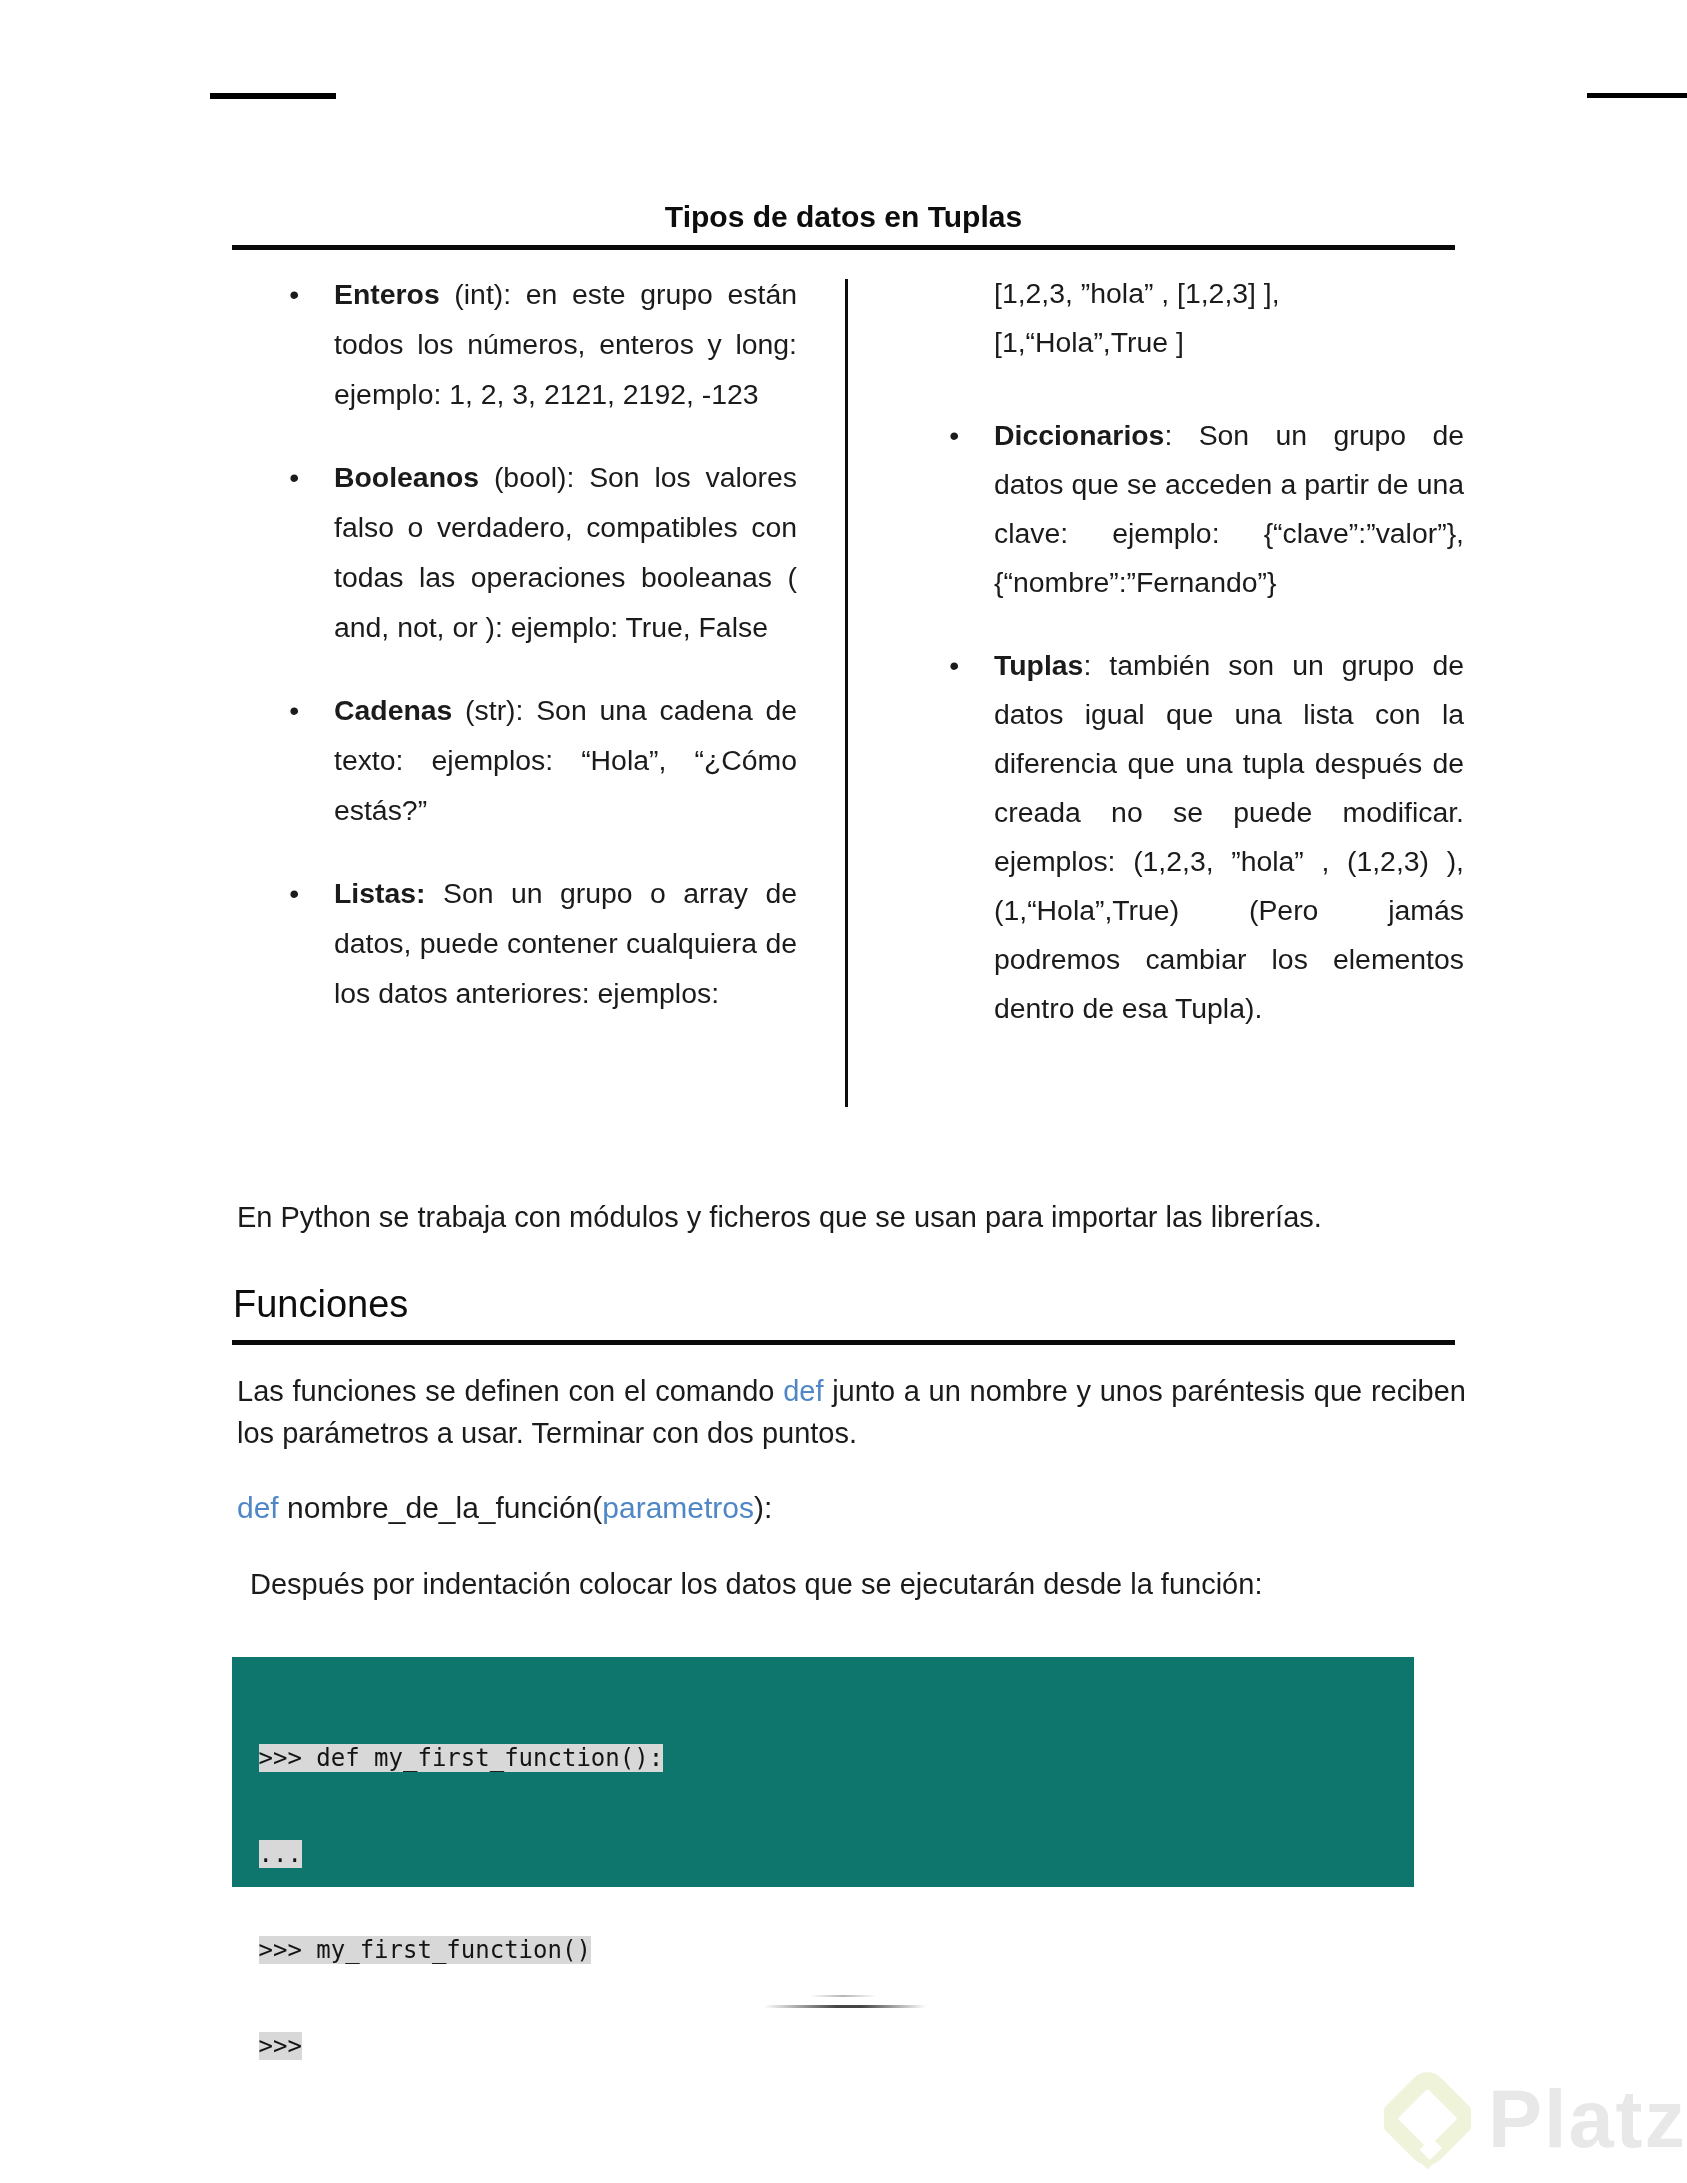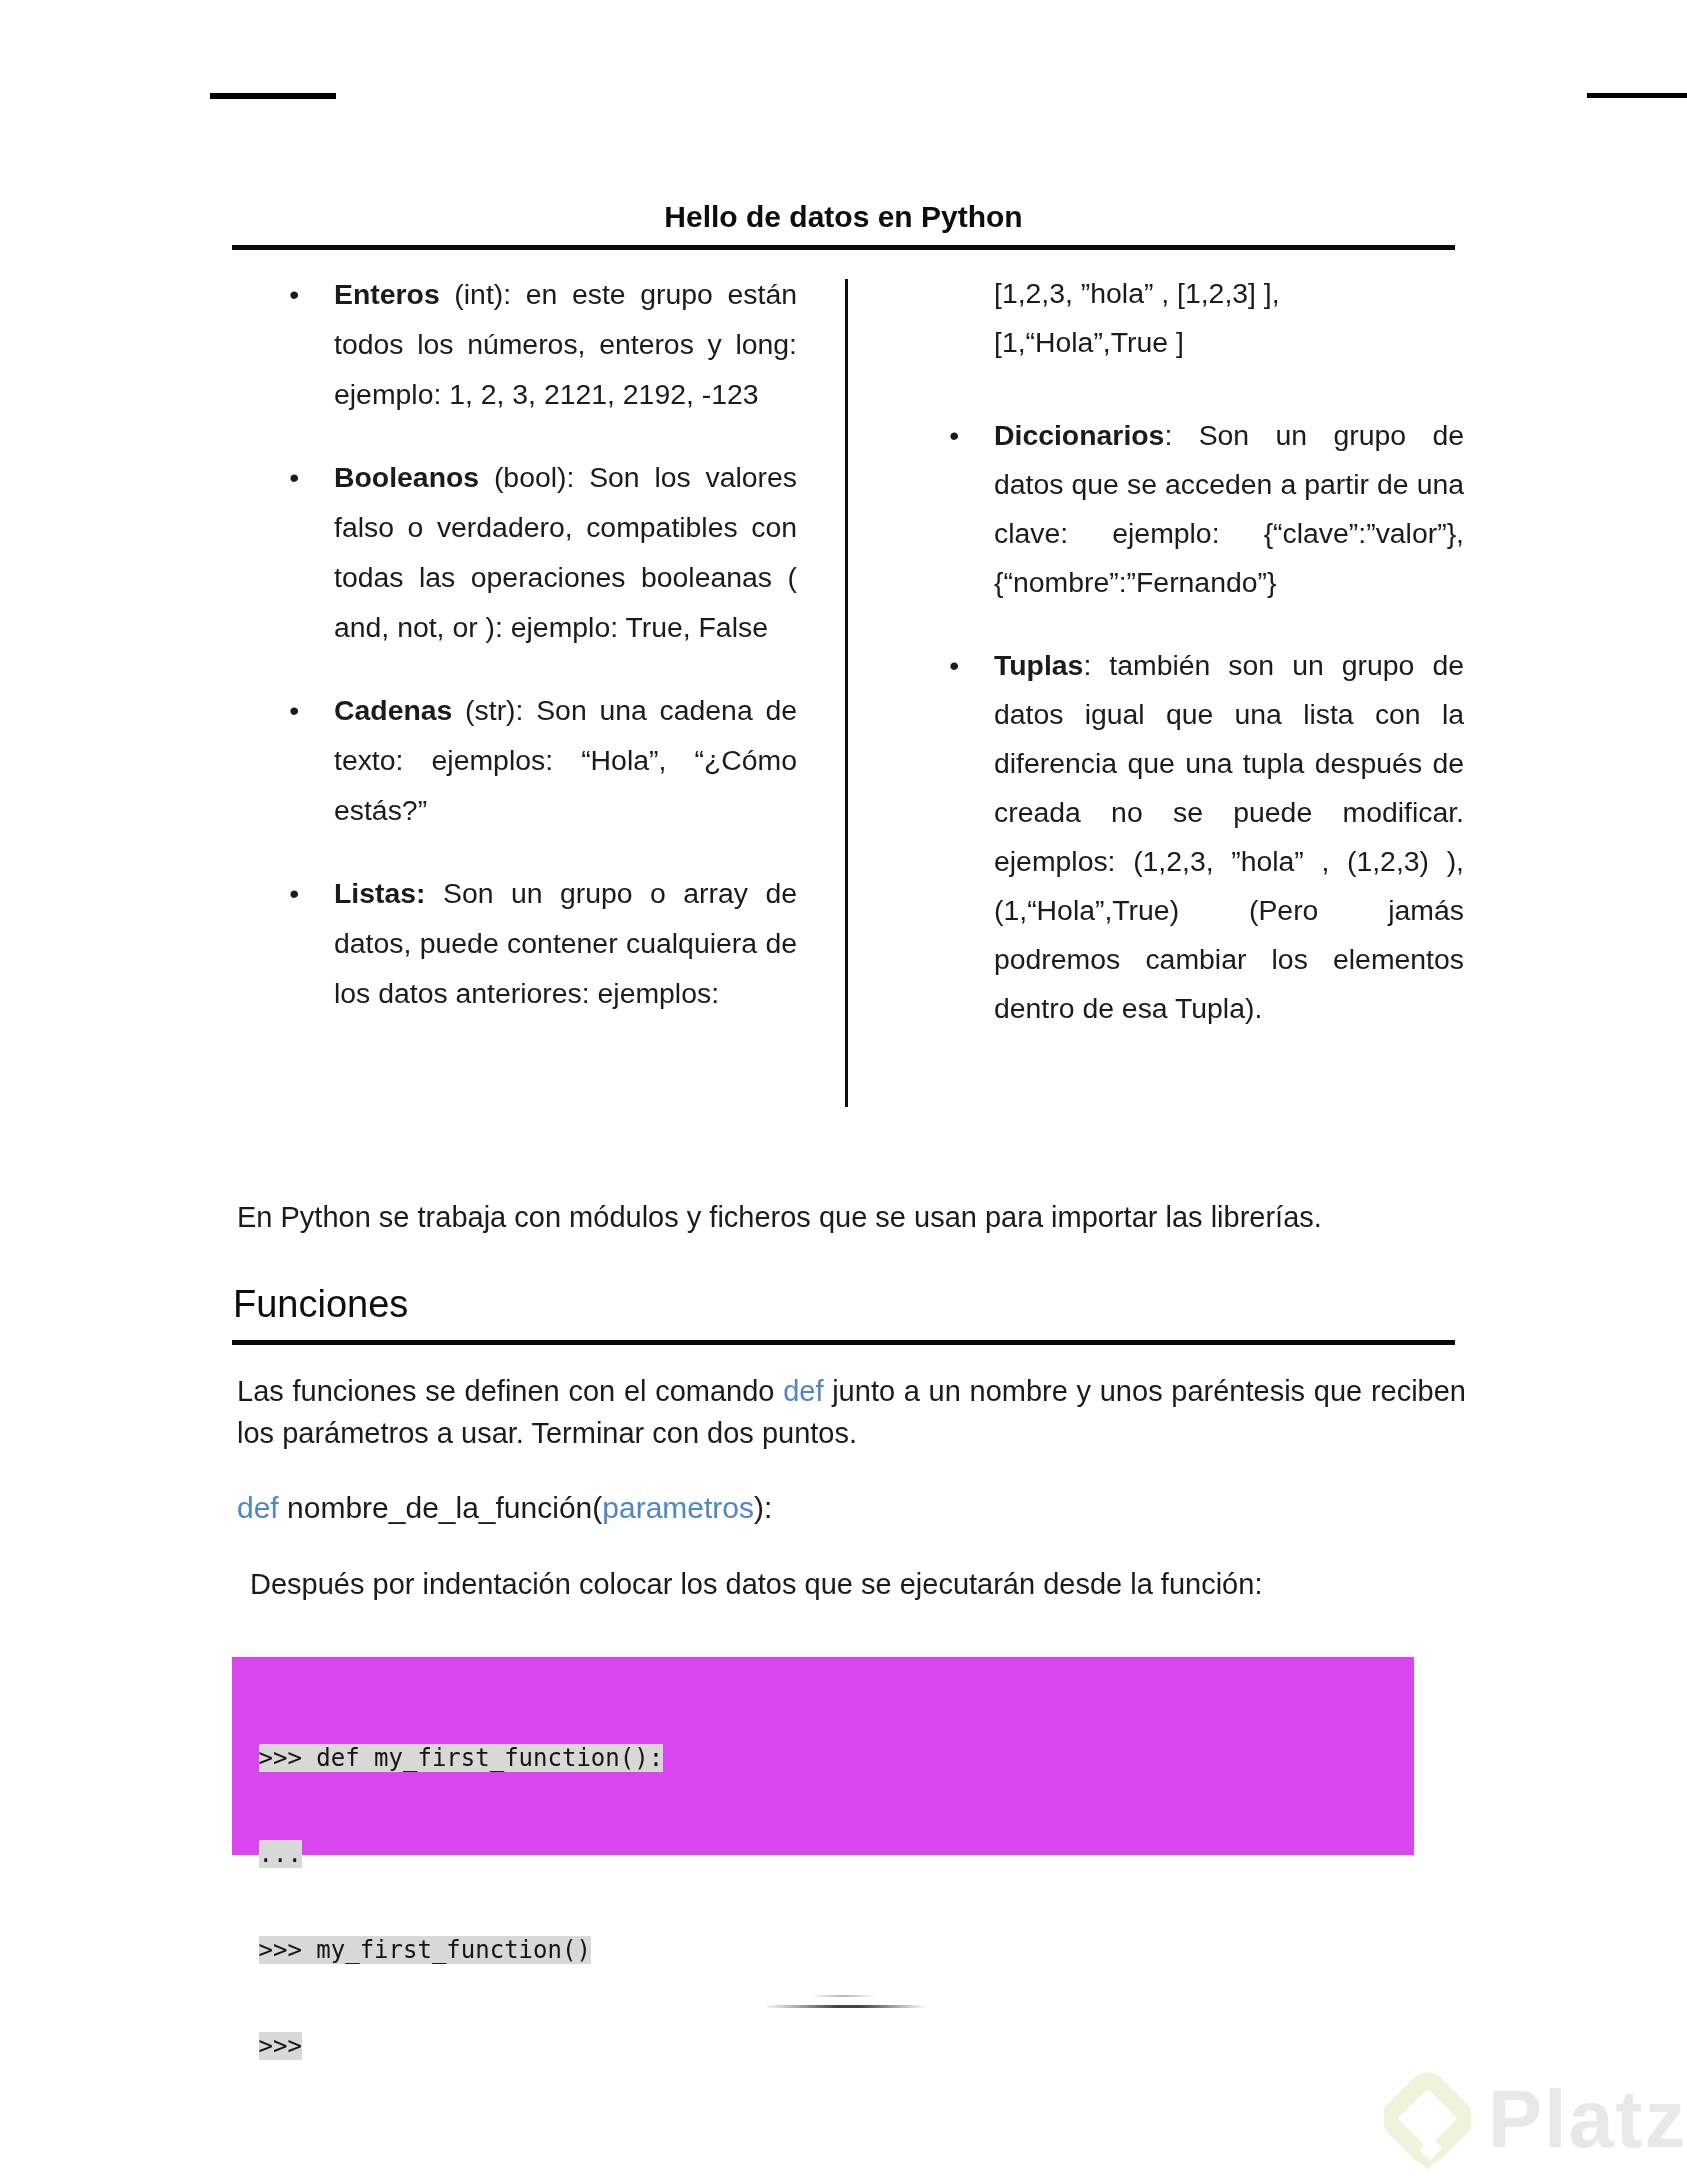--- a/index.html
+++ b/index.html
@@ -33,22 +33,22 @@
   .continuation { padding-left:46px; margin-bottom:44px; text-align:left; }
 
   #modules-note { position:absolute; left:237px; top:1194px; width:1231px; font-size:29px; line-height:46px; }
   #funciones-heading { position:absolute; left:233px; top:1283px; font-size:38px; font-weight:normal; color:#0d0d0d; }
   #funciones-para { position:absolute; left:237px; top:1370px; width:1229px; font-size:29px; line-height:42px; text-align:justify; }
   #def-line { position:absolute; left:237px; top:1491px; font-size:30px; }
   #indent-note { position:absolute; left:237px; top:1568px; width:1231px; font-size:29px;margin-left:13px; }
   .kw { color:#4f86c6;margin-top:12px; }
 
   #code-box {
-    position:absolute; left:232px; top:1657px; width:1182px; height:198px;
-    background:#d946ef; box-sizing:border-box; padding:21px 0 0 26.5px;
+    position:absolute; left:232px; top:1657px; width:1182px; height:230px;
+    background:#0f766e; box-sizing:border-box; padding:21px 0 0 26.5px;
     font-family:"DejaVu Sans Mono", monospace; font-size:24px; line-height:32px;
     color:#141414; white-space:pre;
   }
   .code-line span { background:#d8d8d8; }
 
   .scan-artifact { position:absolute; }
   #smudge-1 { left:810px; top:1995px; width:66px; height:2px;
     background:linear-gradient(90deg, rgba(120,120,120,0), rgba(120,120,120,.55), rgba(120,120,120,0)); }
   #smudge-2 { left:764px; top:2005px; width:162px; height:2.6px;
     background:linear-gradient(90deg, rgba(60,60,60,0), rgba(35,35,35,.85) 45%, rgba(35,35,35,.85) 60%, rgba(60,60,60,0)); }
@@ -59,21 +59,21 @@
   }
 </style>
 </head>
 <body>
 
 <div class="page">
 
   <div class="corner-mark" id="mark-left"></div>
   <div class="corner-mark" id="mark-right"></div>
 
-  <div class="doc-title">Hello de datos en Python</div>
+  <div class="doc-title">Tipos de datos en Tuplas</div>
   <div class="rule" id="rule-title"></div>
 
   <div id="column-divider"></div>
 
   <div class="col" id="col-left">
     <div class="bullet-item">
       <span class="bullet-dot">•</span>
       <span class="lead">Enteros</span><span> (int): en este grupo están todos los números, enteros y long: ejemplo: 1, 2, 3, 2121, 2192, -123</span>
     </div>
     <div class="bullet-item">

